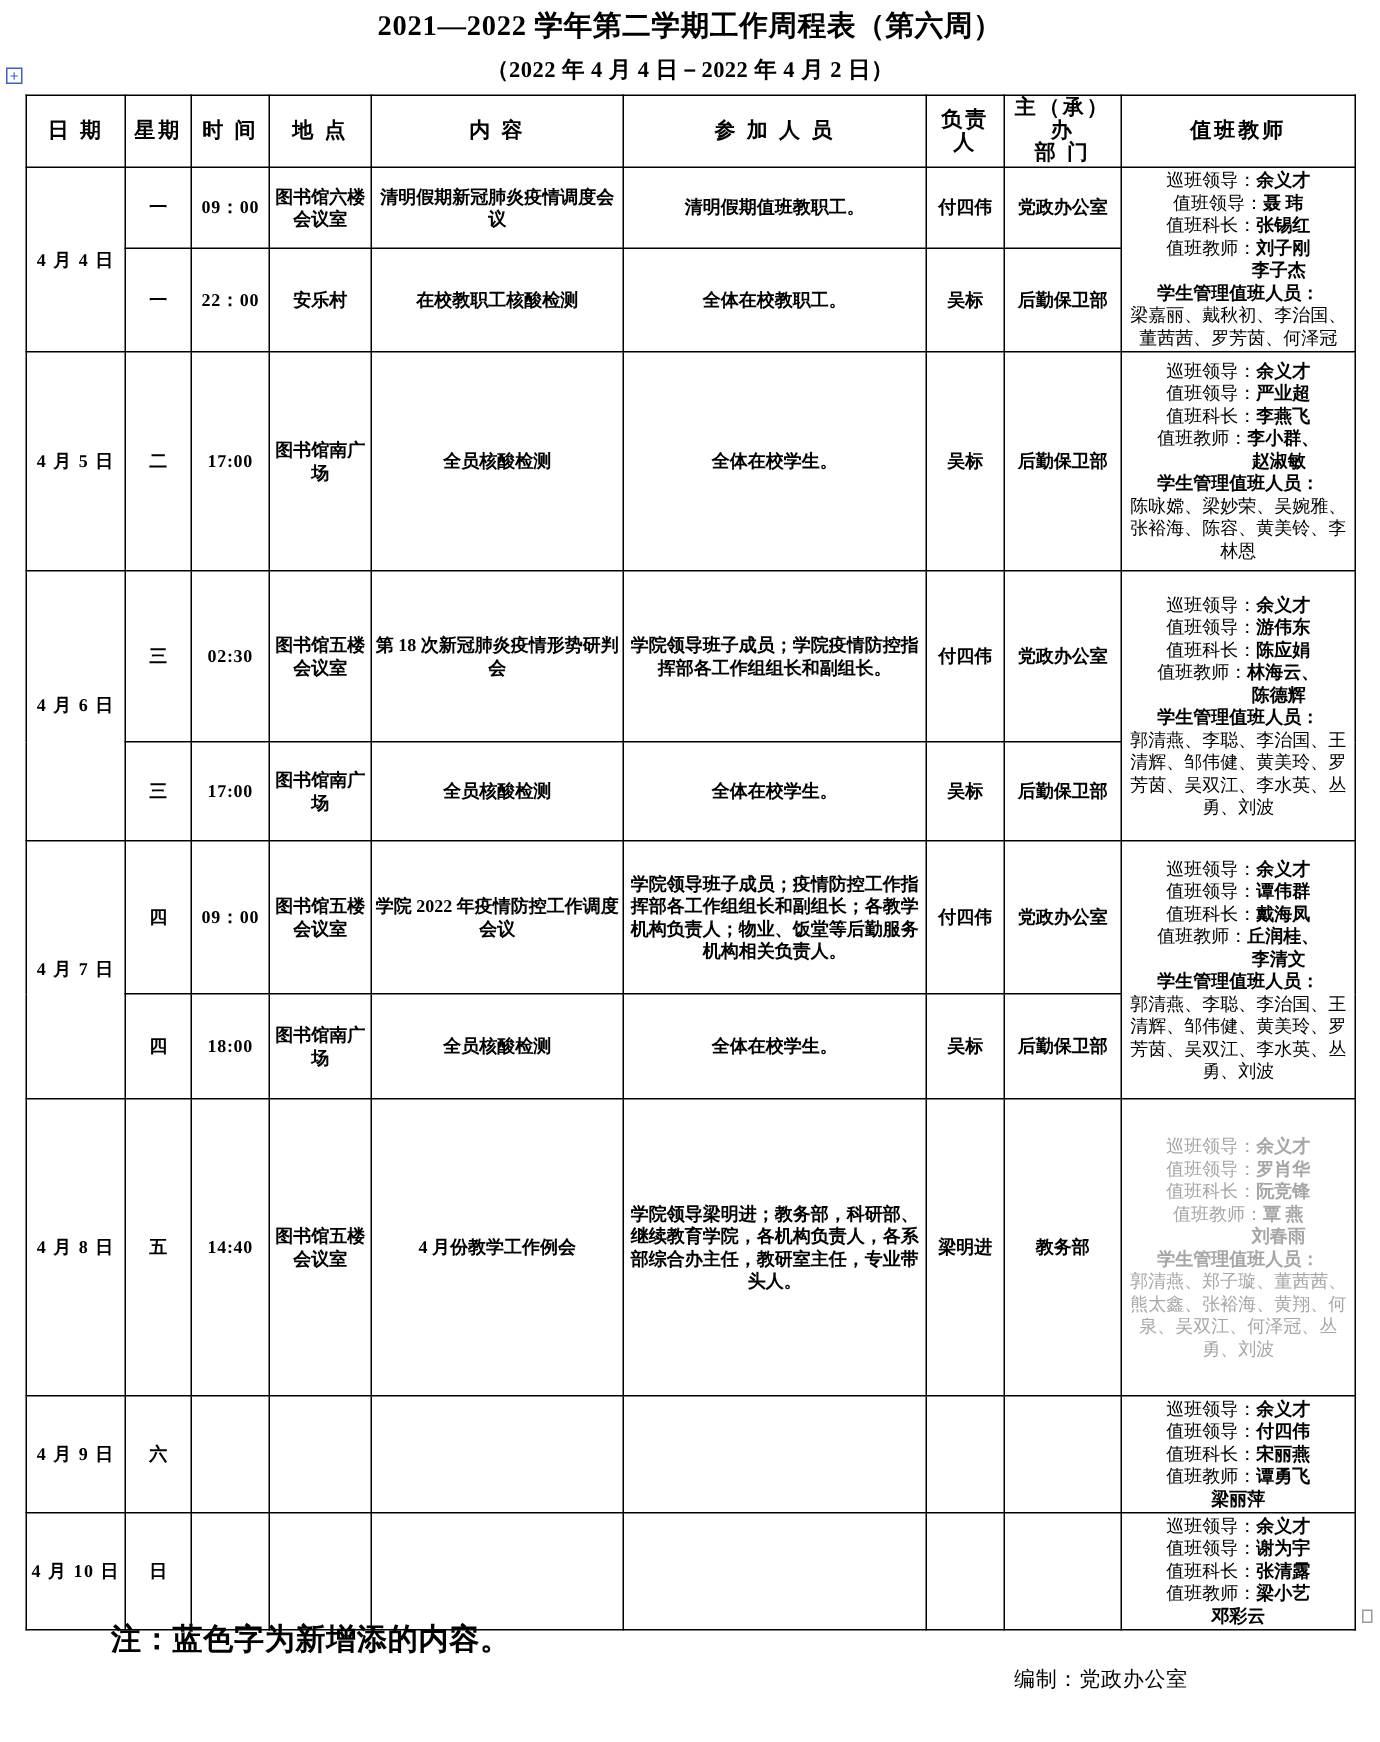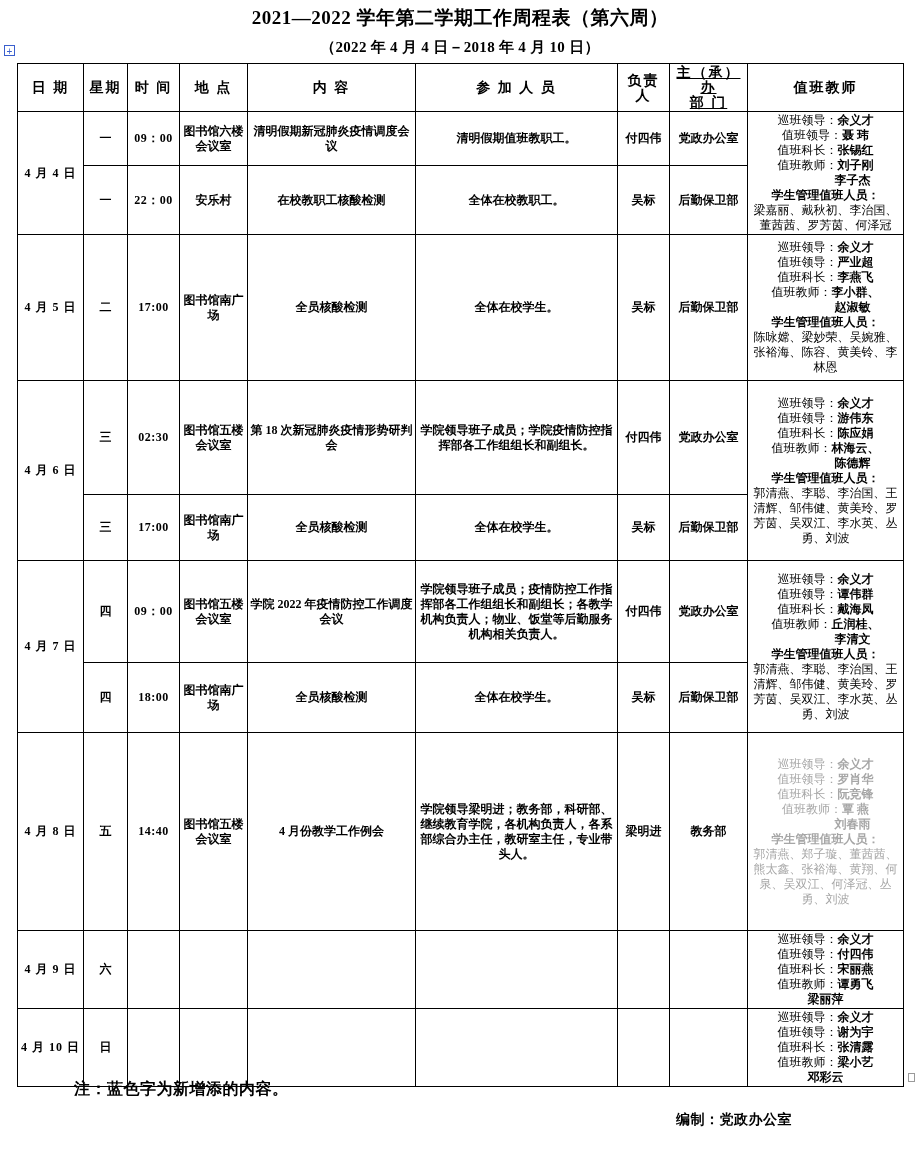--- a/index.html
+++ b/index.html
@@ -78,21 +78,21 @@
     font-weight: bold;
     text-align: center;
     overflow: hidden;
   }
   table.sched thead th {
     height: 34px;
     font-size: 14px;
     letter-spacing: 2px;
     font-weight: bold;
   }
-  .th-dept { letter-spacing: 0px; line-height: 16px; text-decoration: underline; }
+  .th-dept { letter-spacing: 0px; line-height: 16px; }
 
   
   col.c-date   { width: 66px; }
   col.c-week   { width: 44px; }
   col.c-time   { width: 52px; }
   col.c-place  { width: 68px; }
   col.c-cont   { width: 168px; }
   col.c-part   { width: 202px; }
   col.c-resp   { width: 52px; }
   col.c-dept   { width: 78px; }
@@ -121,49 +121,49 @@
   .duty-head { font-weight: bold; }
   .duty-names { font-weight: normal; word-break: break-all; }
   .faded { color: #a6a6a6; }
   .faded b { color: #a6a6a6; }
 
   
   .note {
     position: absolute;
     left: 74px;
     top: 1079px;
-    font-size: 16px;
+    font-size: 20px;
     font-weight: bold;
     letter-spacing: 0.5px;
   }
   .compiler {
     position: absolute;
     left: 676px;
     top: 1111px;
     font-size: 14px;
-    font-weight: bold;
+    font-weight: normal;
     letter-spacing: 0.5px;
   }
   .corner-mark {
     position: absolute;
     right: 5px;
     top: 1073px;
     width: 7px;
     height: 9px;
     border: 1px solid #9a9a9a;
     box-sizing: border-box;
   }
 </style>
 </head>
 <body>
 
 <div class="page">
 
   <div class="title-main">2021—2022 学年第二学期工作周程表（第六周）</div>
-  <div class="title-sub">（2022 年 4 月 4 日－2018 年 4 月 10 日）</div>
+  <div class="title-sub">（2022 年 4 月 4 日－2022 年 4 月 2 日）</div>
 
   <div class="anchor-mark">+</div>
 
   <div class="tbl-wrap">
     <table class="sched">
       <colgroup>
         <col class="c-date">
           <col class="c-week">
           <col class="c-time">
           <col class="c-place">

